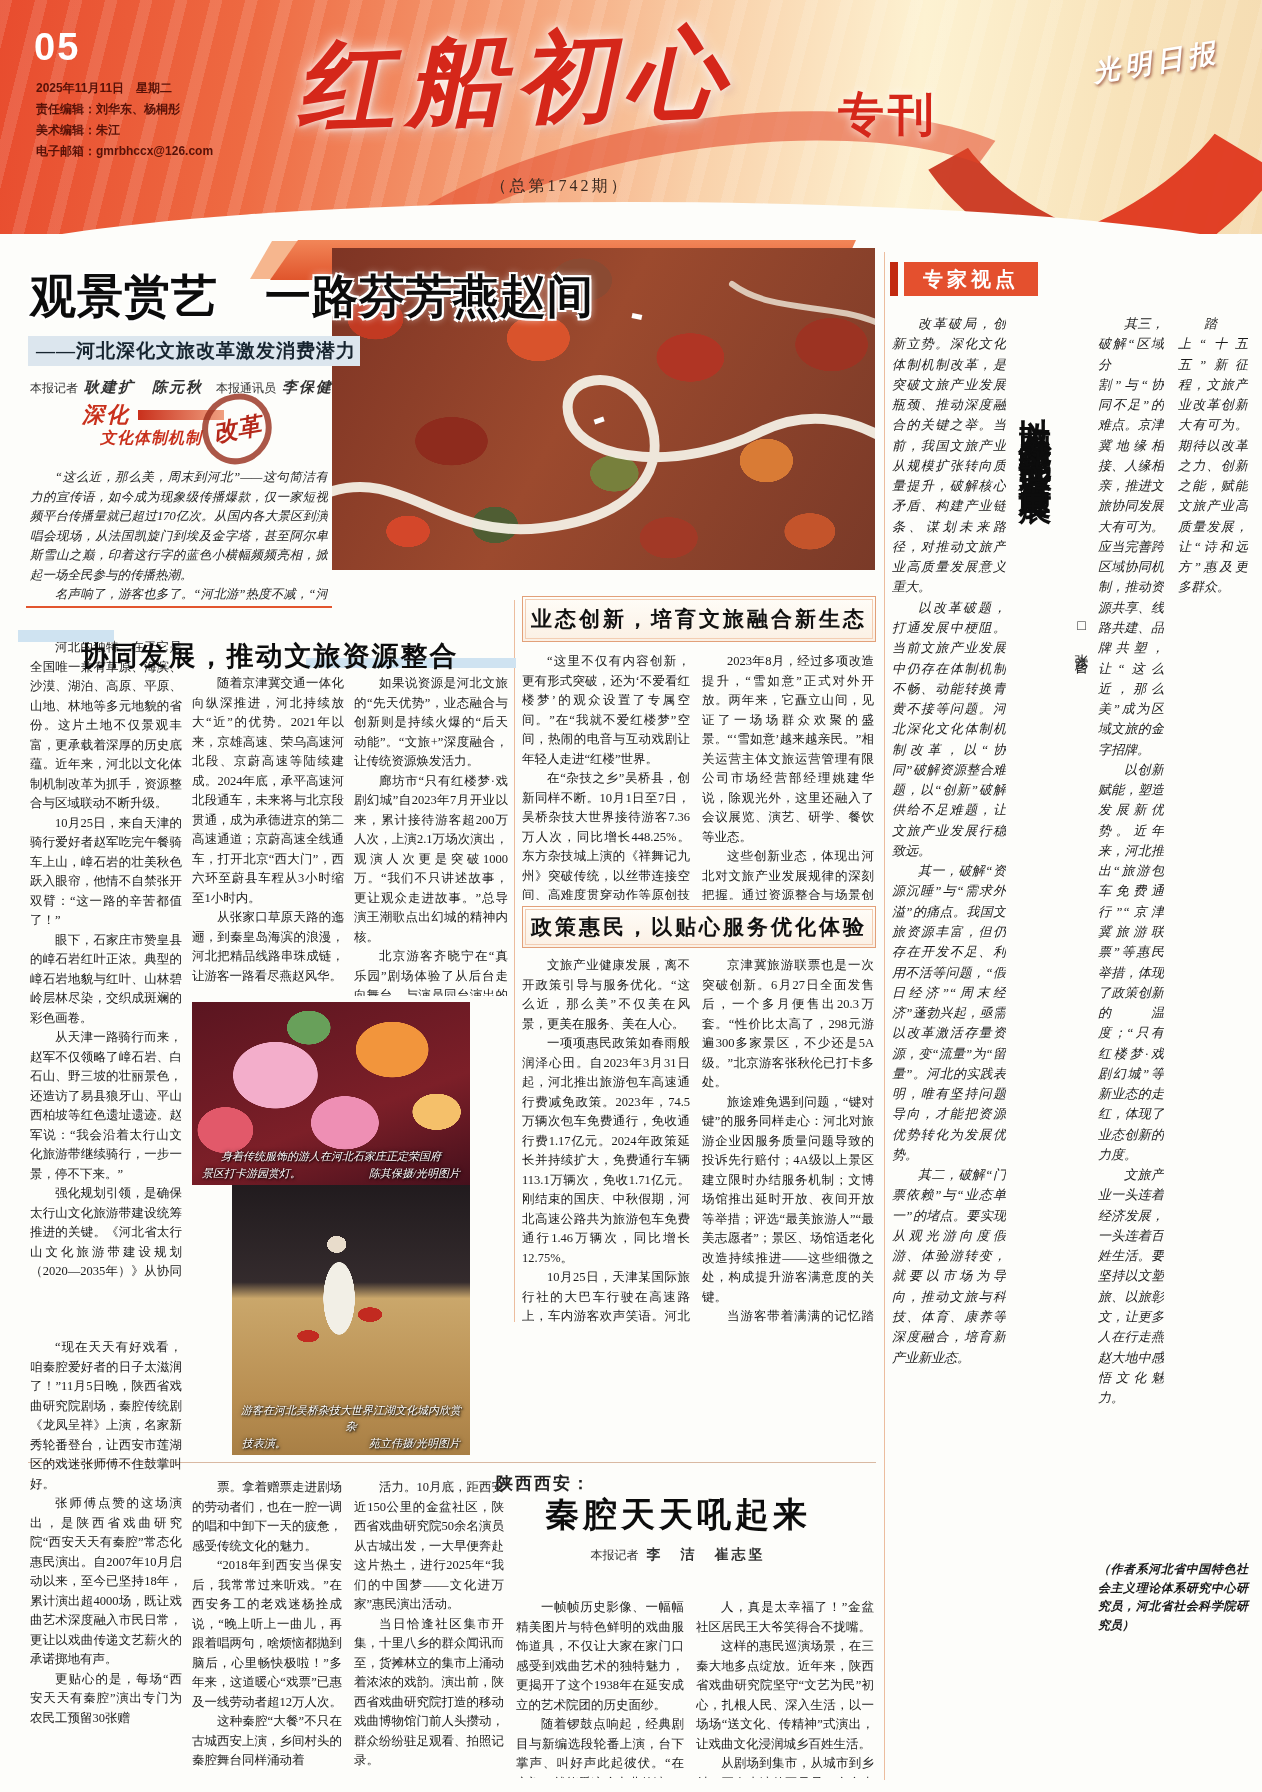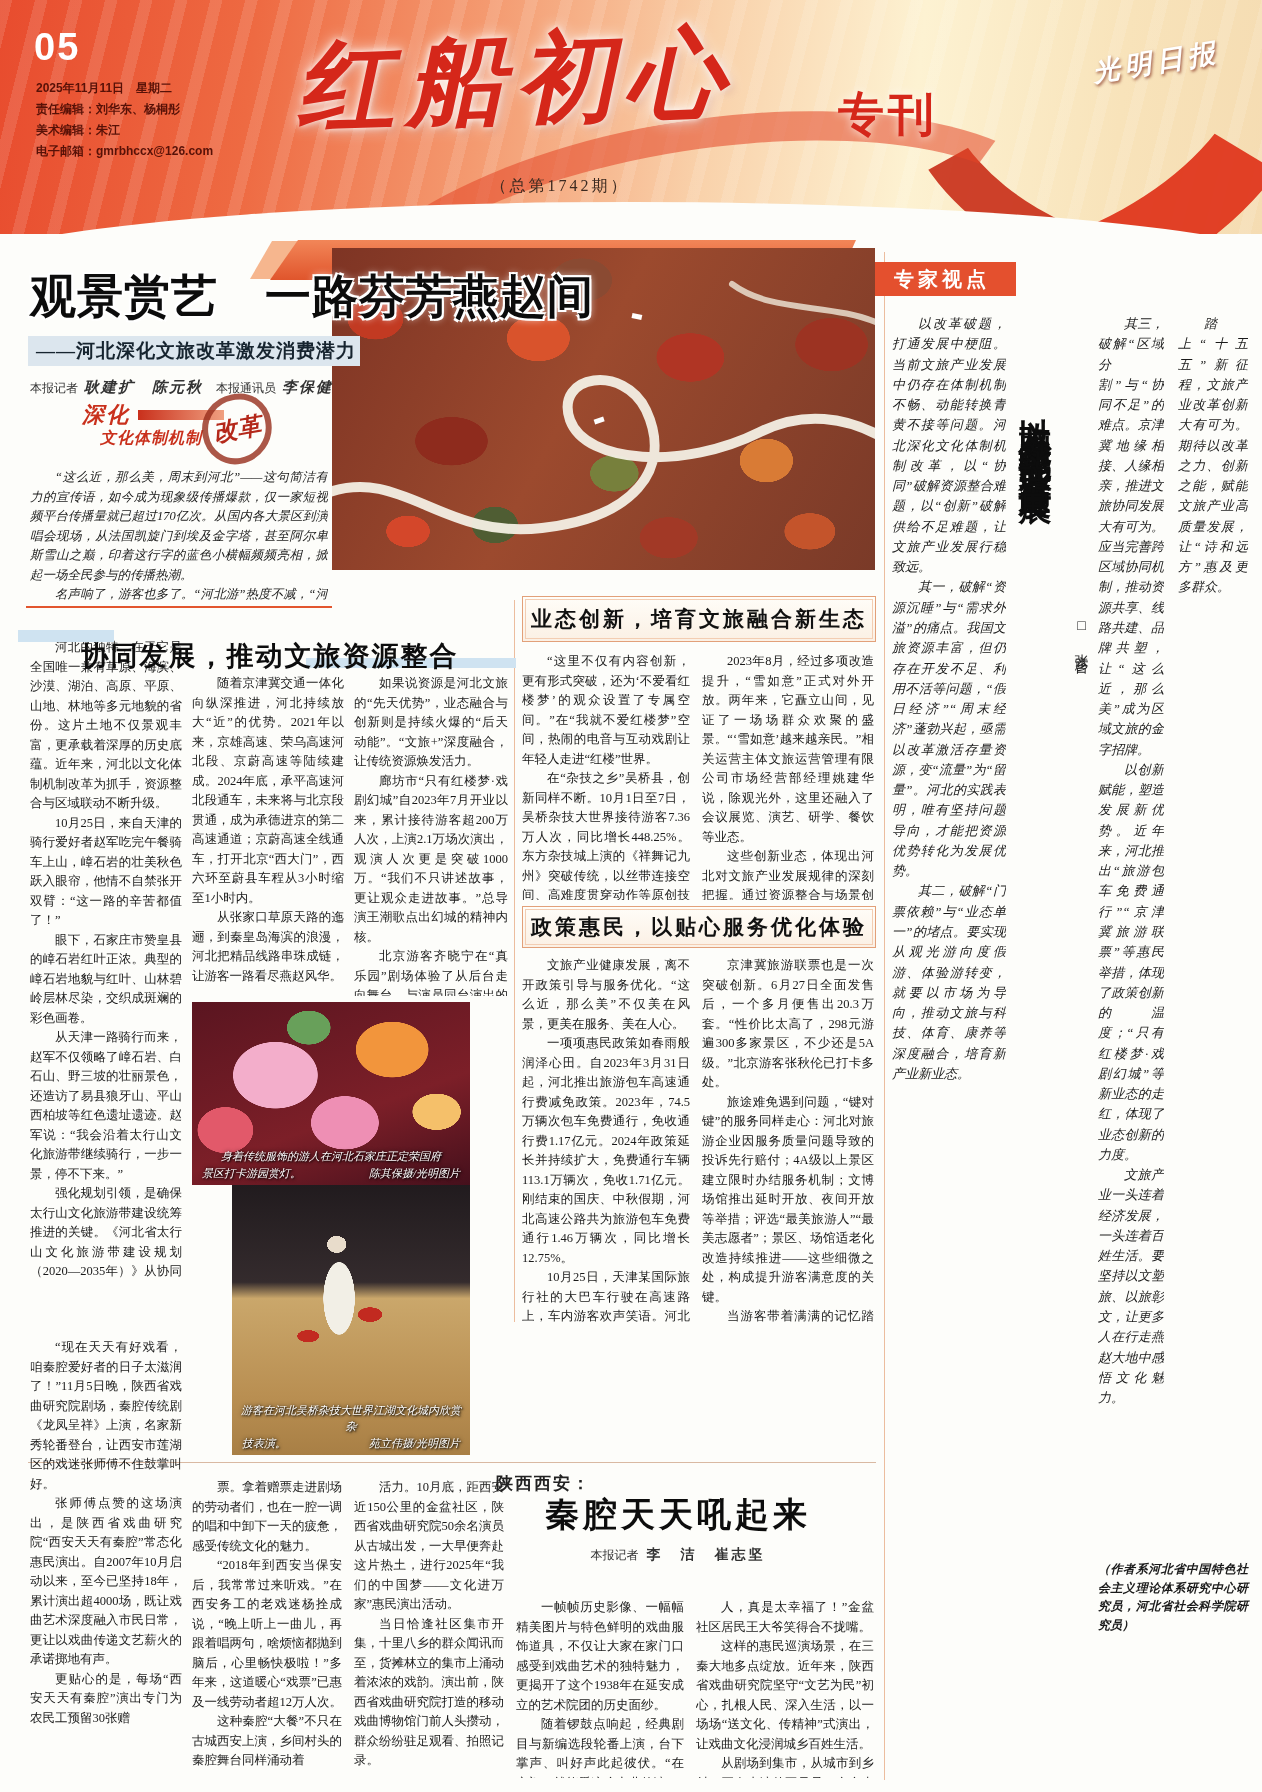--- a/index.html
+++ b/index.html
@@ -114,21 +114,21 @@
   .pcap .row2{display:flex;justify-content:space-between;padding:0 4px;}
 
   
   .qq-kicker{left:496px;top:1472px;font-size:17px;font-weight:bold;letter-spacing:2px;color:#222;z-index:3;}
   .qq-headline{left:480px;top:1492px;width:396px;text-align:center;font-family:"DejaVu Serif",serif;
     font-size:34px;font-weight:900;letter-spacing:4px;color:#0d0d0d;z-index:3;}
   .qq-byline{left:480px;top:1546px;width:396px;text-align:center;font-size:12px;color:#333;z-index:3;}
   .qq-byline b{font-size:14px;margin-left:8px;letter-spacing:3px;}
 
   
-  .expert-label{left:868px;top:262px;width:148px;height:34px;background:#e4502e;color:#fff;
+  .expert-label{left:904px;top:262px;width:134px;height:34px;background:#e4502e;color:#fff;
     font-family:"Liberation Sans",sans-serif;font-weight:bold;font-size:20px;letter-spacing:4px;
     display:flex;align-items:center;justify-content:center;}
   .expert-label::before{content:"";position:absolute;left:-14px;top:0;width:8px;height:34px;background:#c22a10;}
   .vtitle{left:1012px;top:392px;height:548px;writing-mode:vertical-rl;font-family:"DejaVu Serif",serif;
     font-size:33px;font-weight:900;letter-spacing:5px;color:#0d0d0d;}
   .vauthor{left:1072px;top:618px;height:160px;writing-mode:vertical-rl;font-size:14px;color:#222;letter-spacing:3px;}
   .attr{font-size:12px;font-weight:bold;line-height:1.55;text-align:justify;font-style:italic;}
 </style>
 </head>
 <body>
@@ -276,20 +276,21 @@
     </div>
   <div class="abs coltext" style="left:696px;top:1598px;width:178px;height:180px;">
       <p>人，真是太幸福了！”金盆社区居民王大爷笑得合不拢嘴。</p>
       <p>这样的惠民巡演场景，在三秦大地多点绽放。近年来，陕西省戏曲研究院坚守“文艺为民”初心，扎根人民、深入生活，以一场场“送文化、传精神”式演出，让戏曲文化浸润城乡百姓生活。</p>
       <p>从剧场到集市，从城市到乡村，正在上演的不只是一台台大戏，更是传统戏曲在新时代焕发的蓬勃生机。今年以来，陕西省戏曲研究院惠民演出已超271场。</p>
     </div>
 
   <div class="abs vline" style="left:884px;top:252px;height:1528px;"></div>
   <div class="abs expert-label">专家视点</div>
   <div class="abs coltext kai" style="left:892px;top:314px;width:114px;height:1460px;font-size:13px;">
+      <p>改革破局，创新立势。深化文化体制机制改革，是突破文旅产业发展瓶颈、推动深度融合的关键之举。当前，我国文旅产业从规模扩张转向质量提升，破解核心矛盾、构建产业链条、谋划未来路径，对推动文旅产业高质量发展意义重大。</p>
       <p>以改革破题，打通发展中梗阻。当前文旅产业发展中仍存在体制机制不畅、动能转换青黄不接等问题。河北深化文化体制机制改革，以“协同”破解资源整合难题，以“创新”破解供给不足难题，让文旅产业发展行稳致远。</p>
       <p>其一，破解“资源沉睡”与“需求外溢”的痛点。我国文旅资源丰富，但仍存在开发不足、利用不活等问题，“假日经济”“周末经济”蓬勃兴起，亟需以改革激活存量资源，变“流量”为“留量”。河北的实践表明，唯有坚持问题导向，才能把资源优势转化为发展优势。</p>
       <p>其二，破解“门票依赖”与“业态单一”的堵点。要实现从观光游向度假游、体验游转变，就要以市场为导向，推动文旅与科技、体育、康养等深度融合，培育新产业新业态。</p>
     </div>
   <div class="abs vtitle">以改革创新赋能文旅产业高质量发展</div>
   <div class="abs vauthor">□ 张彦台</div>
   <div class="abs coltext kai" style="left:1098px;top:314px;width:66px;height:1220px;font-size:13px;">
       <p>其三，破解“区域分割”与“协同不足”的难点。京津冀地缘相接、人缘相亲，推进文旅协同发展大有可为。应当完善跨区域协同机制，推动资源共享、线路共建、品牌共塑，让“这么近，那么美”成为区域文旅的金字招牌。</p>
       <p>以创新赋能，塑造发展新优势。近年来，河北推出“旅游包车免费通行”“京津冀旅游联票”等惠民举措，体现了政策创新的温度；“只有红楼梦·戏剧幻城”等新业态的走红，体现了业态创新的力度。</p>
       <p>文旅产业一头连着经济发展，一头连着百姓生活。要坚持以文塑旅、以旅彰文，让更多人在行走燕赵大地中感悟文化魅力。</p>

